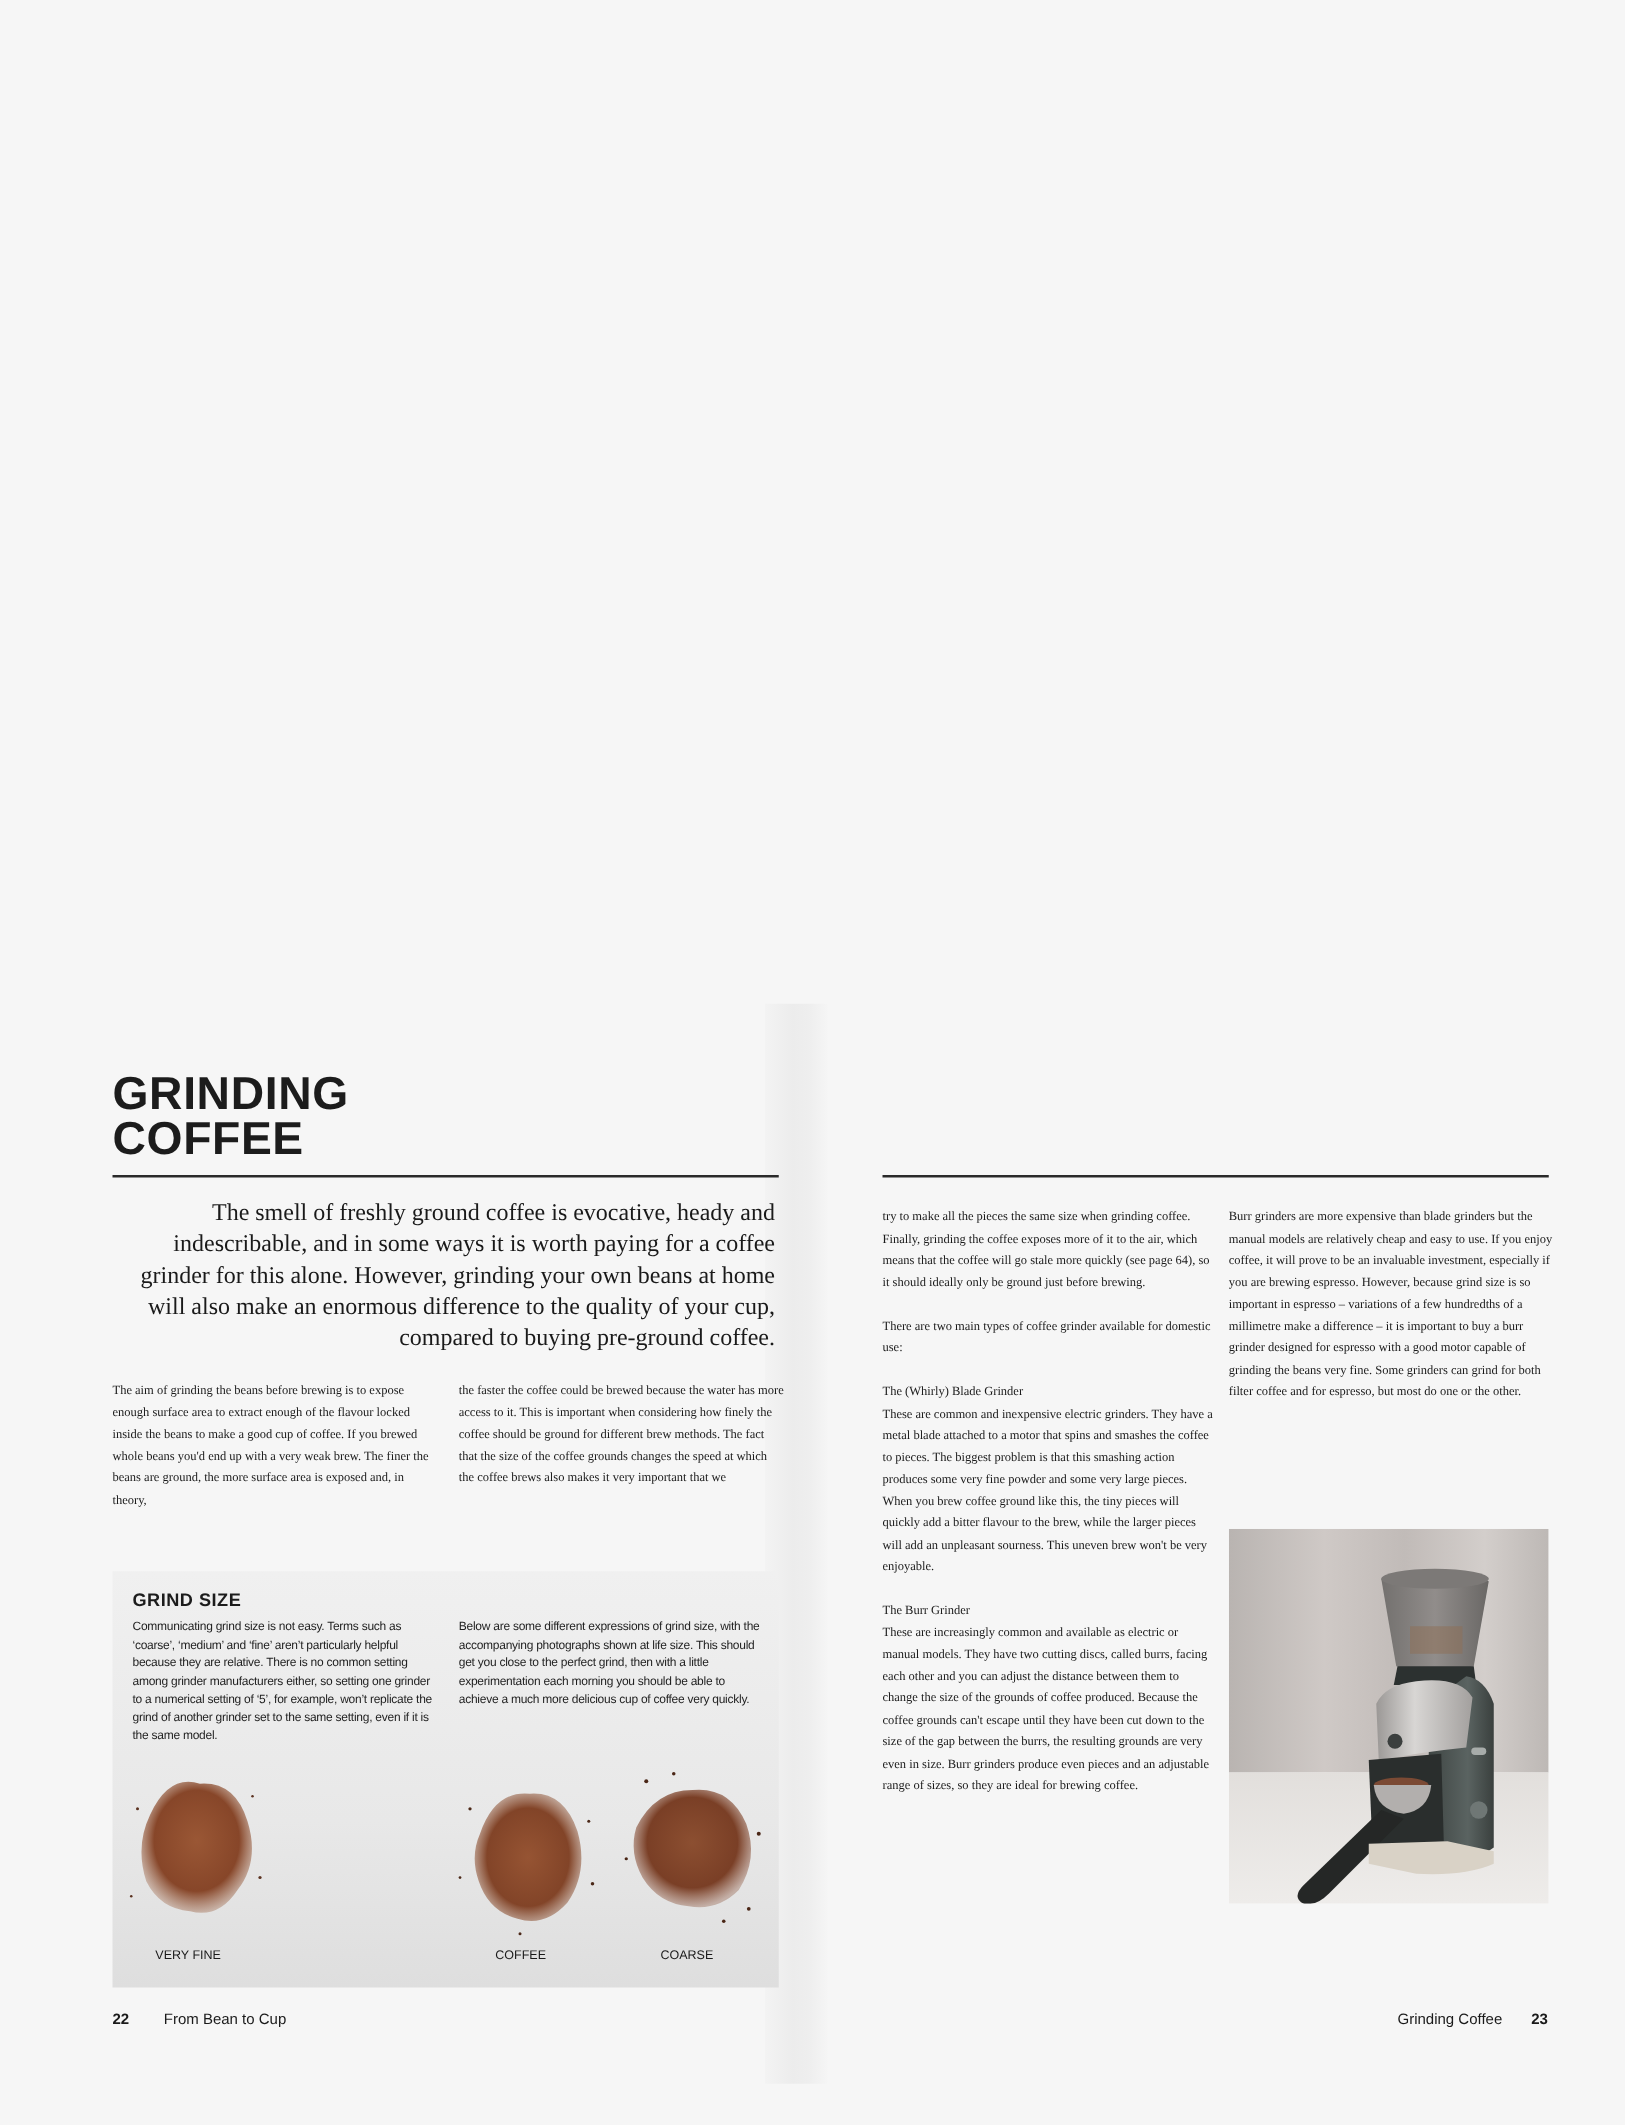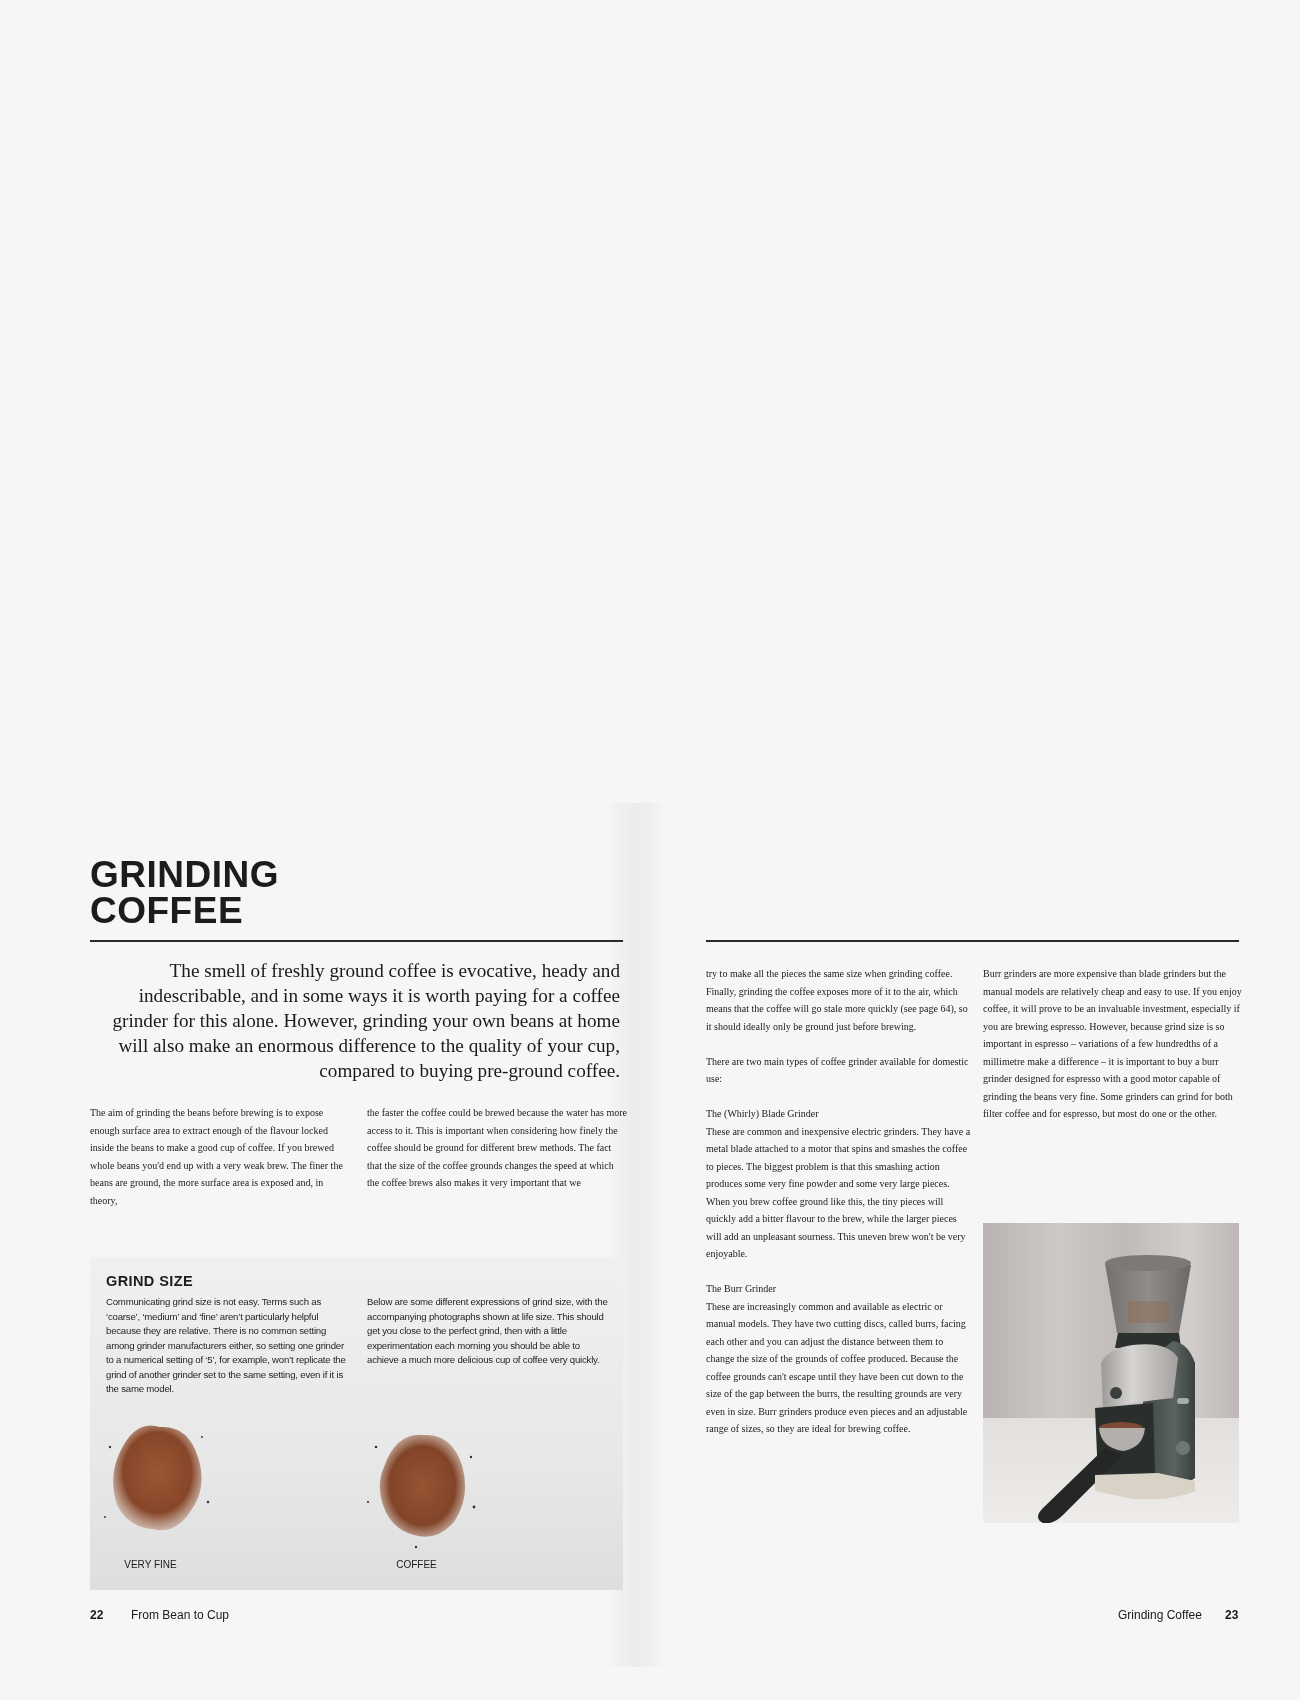--- a/index.html
+++ b/index.html
@@ -141,20 +141,39 @@
           </defs>
           <path d="M28 60 Q40 25 68 28 Q95 26 106 58 Q115 90 98 115 Q80 135 58 128 Q35 122 27 98 Q20 78 28 60Z" fill="url(#g3)"></path>
           <circle cx="20" cy="40" r="1.3" fill="#4b2818"></circle>
             <circle cx="115" cy="50" r="1.2" fill="#4b2818"></circle>
           <circle cx="118" cy="100" r="1.4" fill="#4b2818"></circle>
             <circle cx="12" cy="95" r="1.1" fill="#4b2818"></circle>
           <circle cx="60" cy="140" r="1.2" fill="#4b2818"></circle>
         </svg>
         <span class="pile-label">COFFEE</span>
       </div>
+      <div class="pile" style="left:399px">
+        <svg width="133" height="150" viewBox="0 0 133 150">
+          <defs>
+            <radialGradient id="g4" cx="50%" cy="45%" r="55%">
+              <stop offset="0%" stop-color="#8c4f31"></stop>
+              <stop offset="70%" stop-color="#7a3f26"></stop>
+              <stop offset="100%" stop-color="#94604a" stop-opacity="0.4"></stop>
+            </radialGradient>
+          </defs>
+          <path d="M20 55 Q35 25 65 25 Q95 22 108 52 Q118 80 102 105 Q85 122 62 118 Q38 116 25 95 Q14 75 20 55Z" fill="url(#g4)"></path>
+          <circle cx="28" cy="18" r="1.6" fill="#4a2616"></circle>
+            <circle cx="50" cy="12" r="1.4" fill="#4a2616"></circle>
+          <circle cx="118" cy="60" r="1.6" fill="#4a2616"></circle>
+            <circle cx="110" cy="120" r="1.5" fill="#4a2616"></circle>
+          <circle cx="90" cy="130" r="1.4" fill="#4a2616"></circle>
+            <circle cx="12" cy="80" r="1.3" fill="#4a2616"></circle>
+        </svg>
+        <span class="pile-label">COARSE</span>
+      </div>
     </div>
   </div>
 
   <span class="folio folio-num f-left-num">22</span>
   <span class="folio f-left-title">From Bean to Cup</span>
 
   <div class="page page-right"></div>
   <div class="rule rule-right"></div>
 
   <div class="body-col col-r1">

